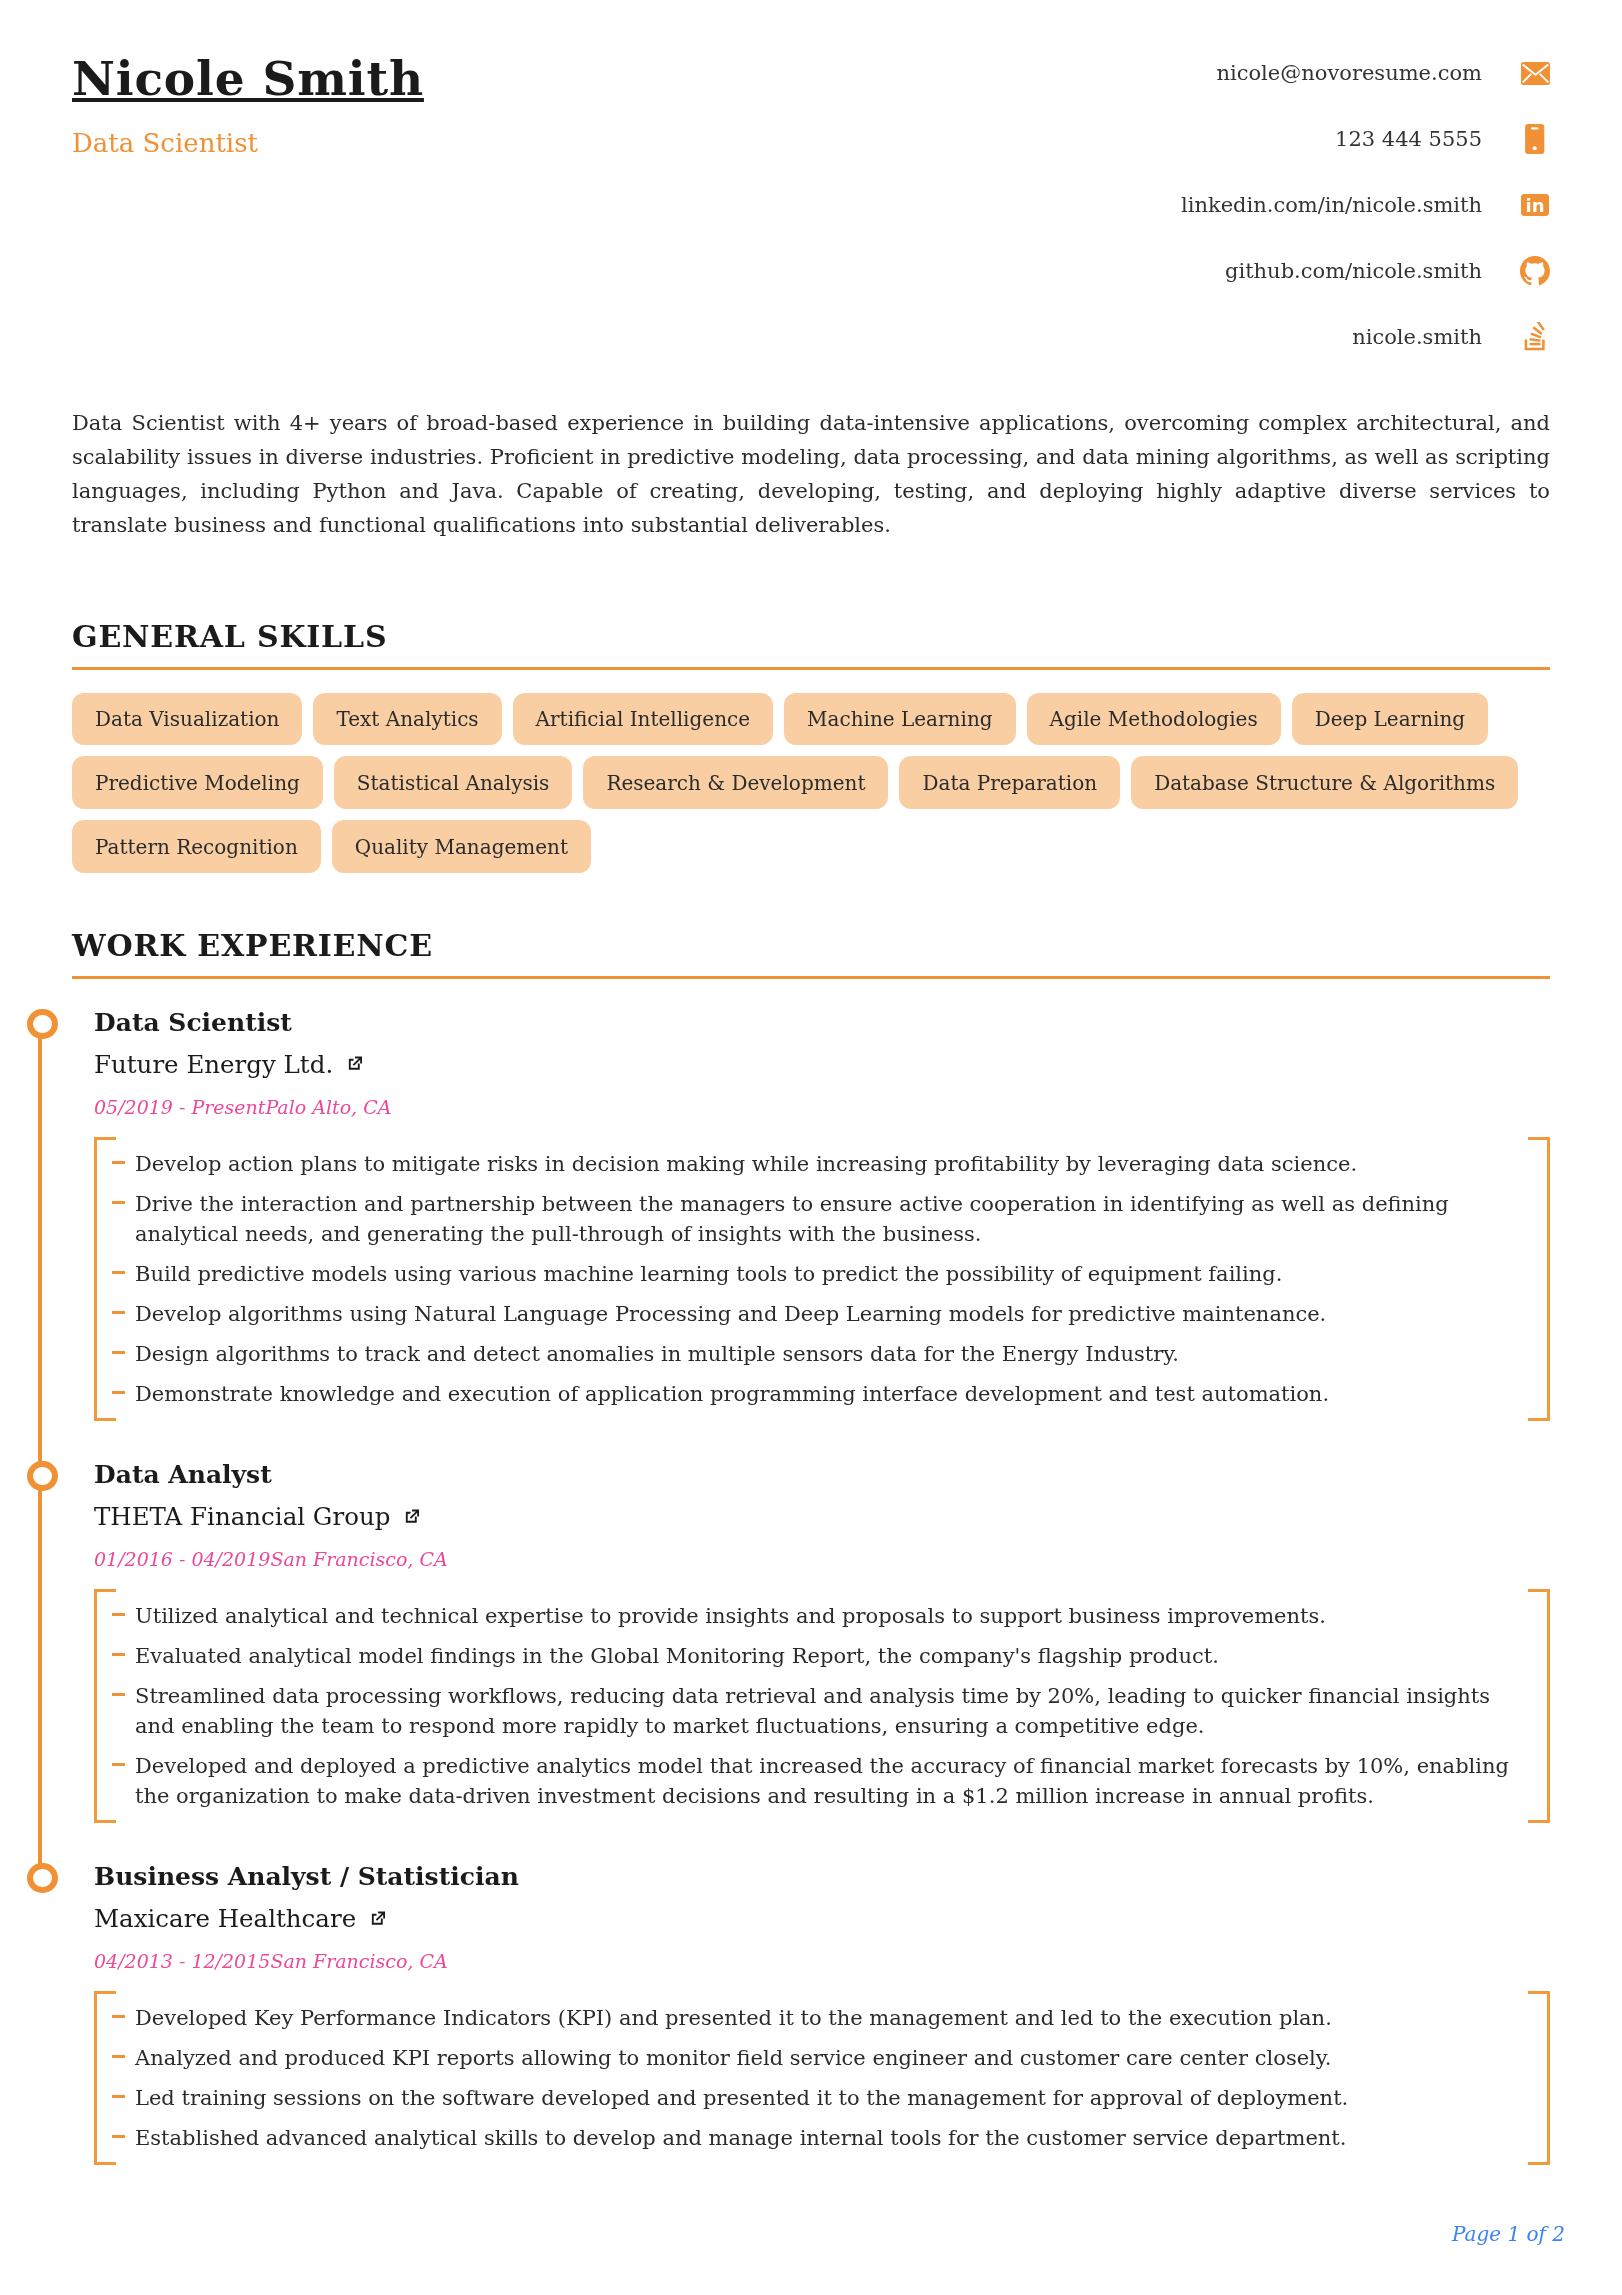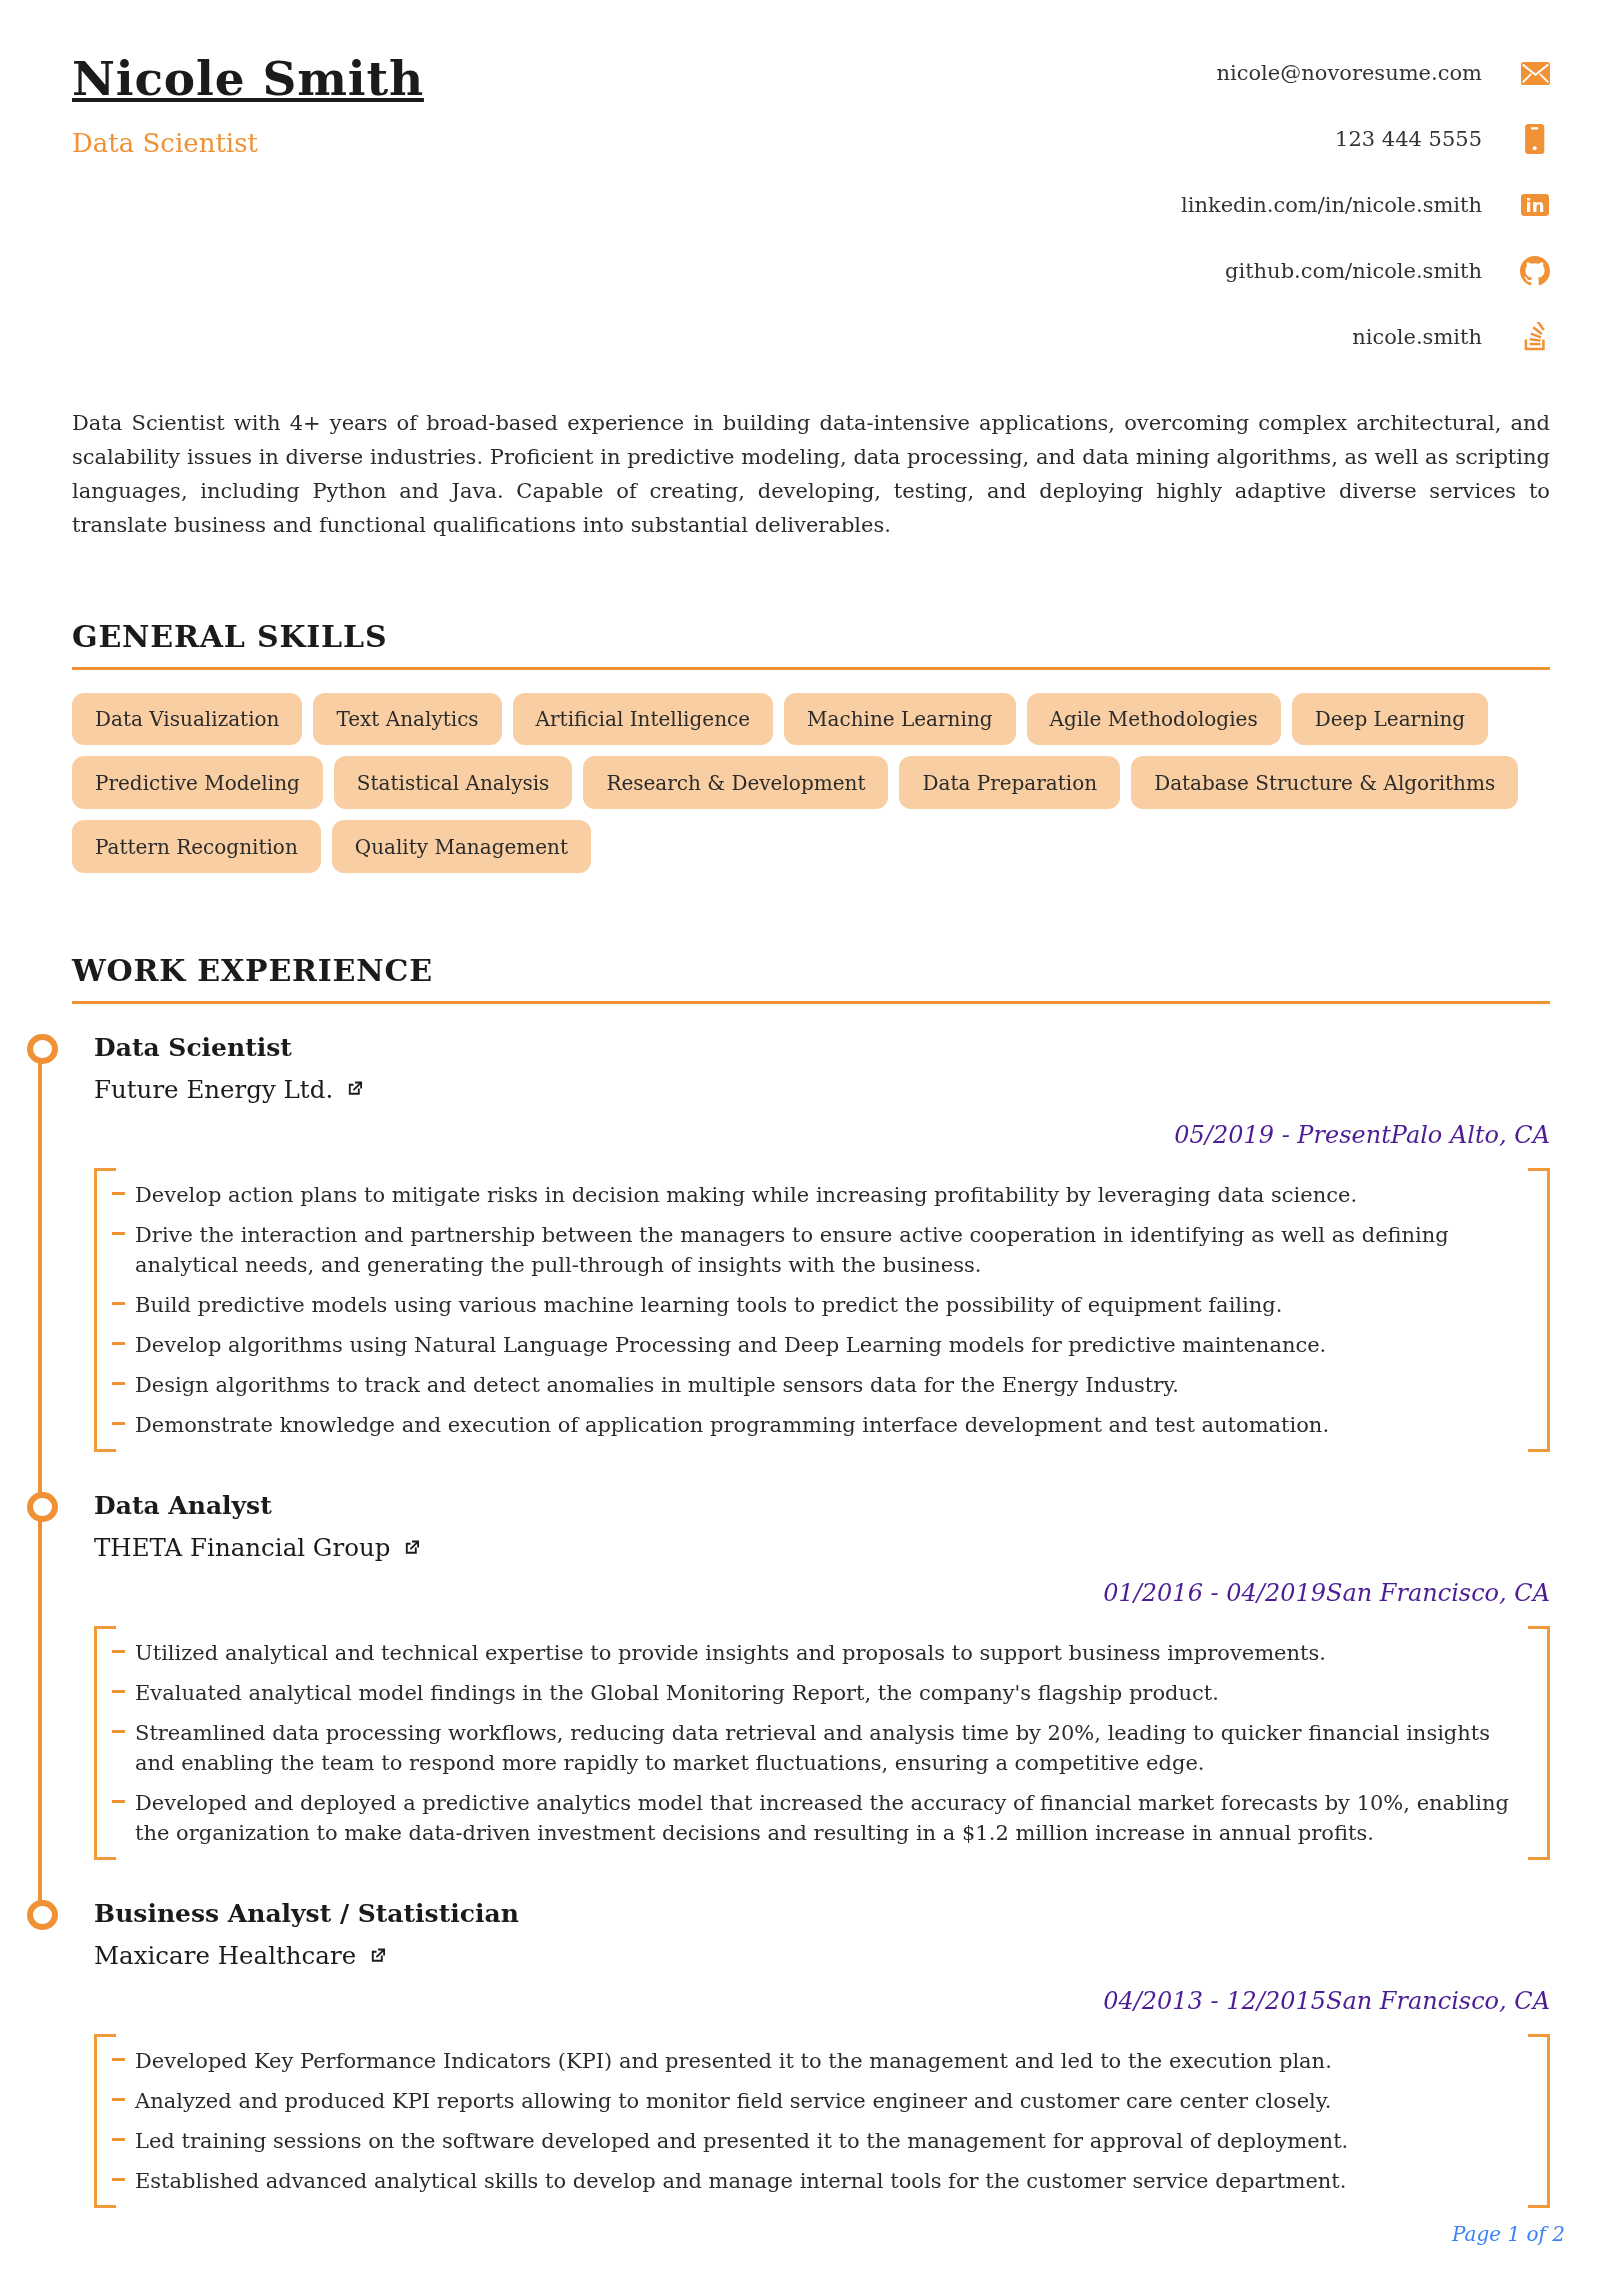--- a/index.html
+++ b/index.html
@@ -43,37 +43,37 @@
     font-size: 30px; font-weight: 700; letter-spacing: 0.8px; color: #1b1b1b;
     margin: 0; padding-bottom: 12.7px; border-bottom: 3.4px solid #EF9134;
   }
   .skills-section { margin-top: 77px; }
   .pills { margin-top: 23px; display: flex; flex-wrap: wrap; gap: 11px; }
   .pill {
     background: #F8CEA2; border-radius: 12px; padding: 14.4px 23px;
     font-size: 20px; color: #2b2b2b; white-space: nowrap;
   }
 
-  .experience-section { margin-top: 80px; }
+  .experience-section { margin-top: 55px; }
   .jobs { margin-top: 29px; }
 
   .job { position: relative; padding-left: 22px; margin-bottom: 39px; }
   .job:last-child { margin-bottom: 0; }
   .job-circle {
     position: absolute; left: -45px; top: 0.8px; width: 18.6px; height: 18.6px;
     border: 6.8px solid #EF9134; border-radius: 50%; background: #ffffff; z-index: 2;
   }
   .job:not(:last-child) .job-line {
     position: absolute; left: -34px; top: 18.6px; width: 4.2px; height: calc(100% + 34px);
     background: #EF9134; z-index: 1;
   }
   .job-role { font-size: 25px; font-weight: 700; margin: 0; color: #1b1b1b; }
   .job-company { margin-top: 13.5px; font-size: 24.5px; color: #1b1b1b; display: flex; align-items: center; gap: 12px; }
   .extlink svg { display: block; }
-  .job-meta { margin-top: 17px; display: flex; justify-content: flex-end; font-size: 24px; font-style: italic; color: #4c1d95; }
+  .job-meta { margin-top: 17px; display: flex; justify-content: flex-start; font-size: 19px; font-style: italic; color: #ec4899; }
 
   .bullets { position: relative; margin-top: 18.6px; padding: 12px 37px 12px 0; }
   .bracket-left, .bracket-right { position: absolute; top: 0; bottom: 0; width: 18.6px; }
   .bracket-left  { left: 0;  border: 3.4px solid #F09A3C; border-right: none; }
   .bracket-right { right: 0; border: 3.4px solid #F09A3C; border-left: none; }
   .bullets ul { list-style: none; margin: 0; padding: 0; }
   .bullets li { position: relative; padding-left: 41px; font-size: 21px; line-height: 30px; margin-bottom: 10px; color: #2b2b2b; }
   .bullets li:last-child { margin-bottom: 0; }
   .dash { position: absolute; left: 18px; top: 12px; width: 12.7px; height: 3.4px; background: #EF9134; }
 

